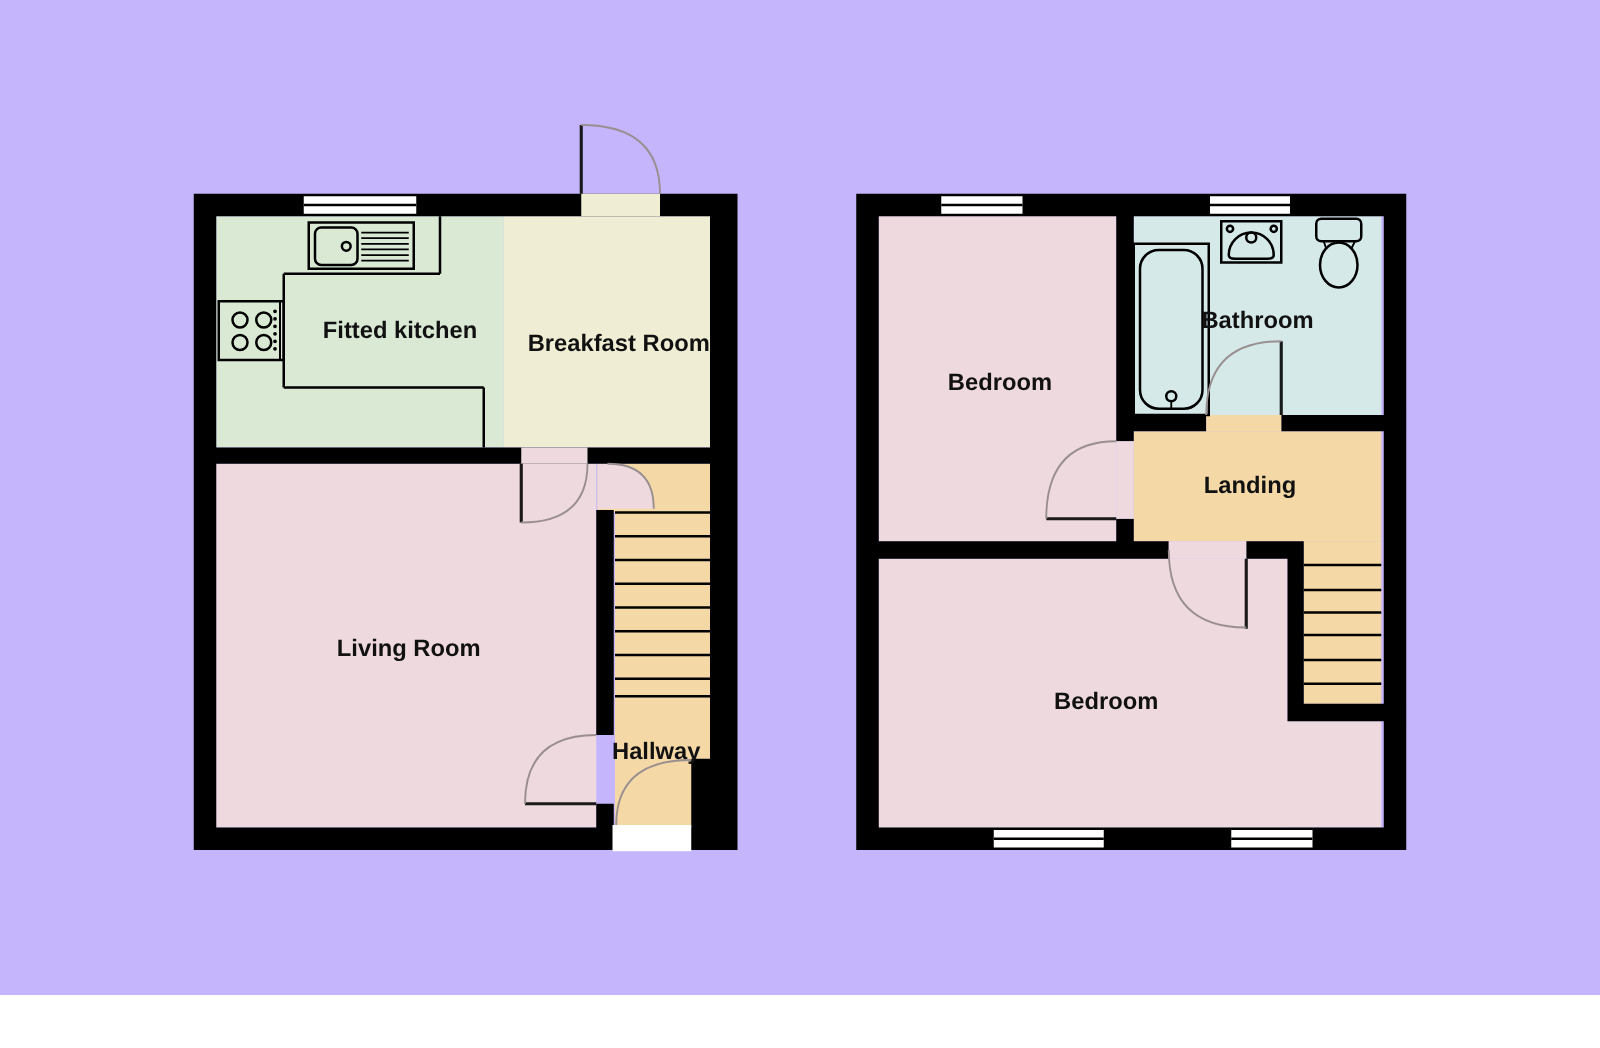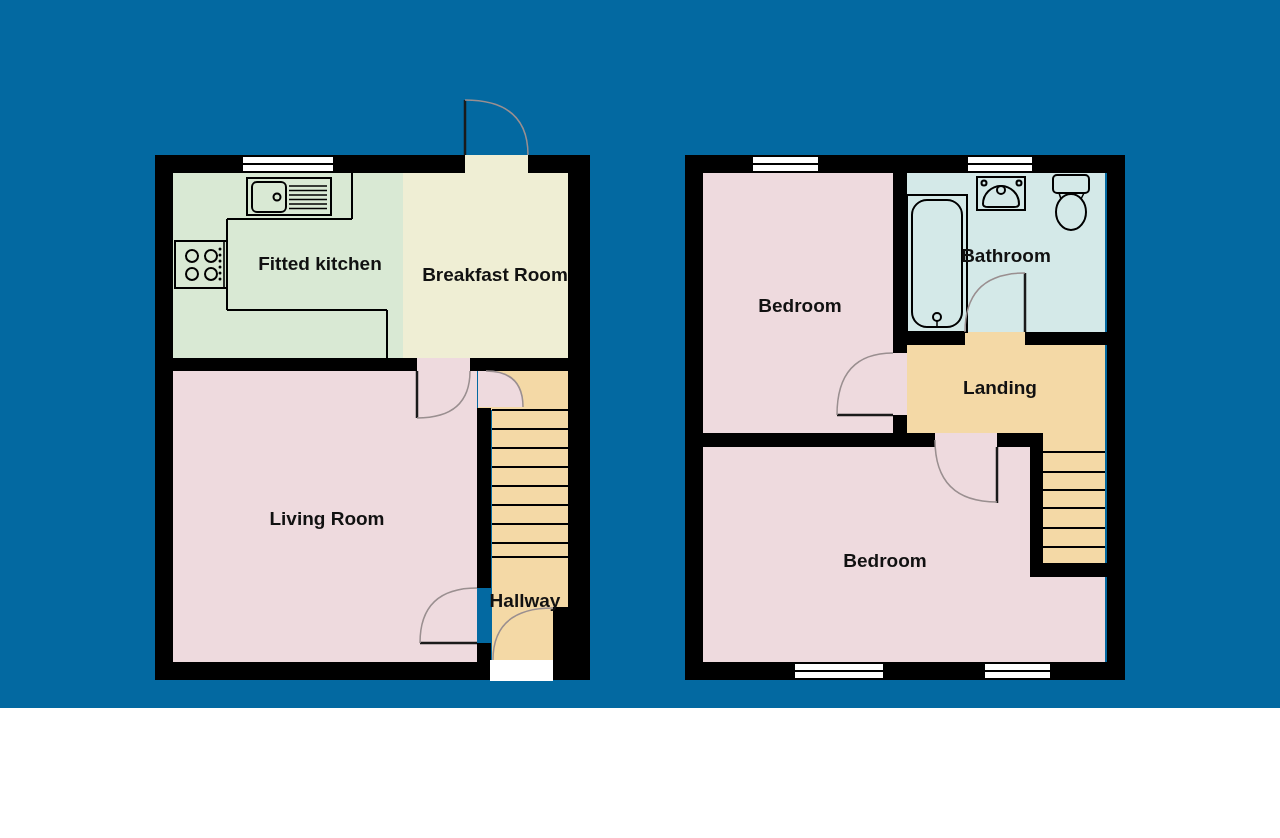--- a/index.html
+++ b/index.html
@@ -1,16 +1,16 @@
 <!DOCTYPE html>
 <html><head>
 <meta charset="utf-8">
 <style>
   html,body{margin:0;padding:0;background:#ffffff;}
-  .stage{position:relative;width:1280px;height:708px;background:#0369a1;overflow:hidden;}
+  .stage{position:relative;width:1280px;height:796px;background:#c4b5fd;overflow:hidden;}
   svg{display:block;}
   text{font-family:"Liberation Sans","DejaVu Sans",sans-serif;font-weight:bold;font-size:19px;}
 </style>
 </head>
 <body>
 
 <div class="stage">
 <svg width="1280" height="838" viewBox="0 0 1280 838">
 
   <g>

